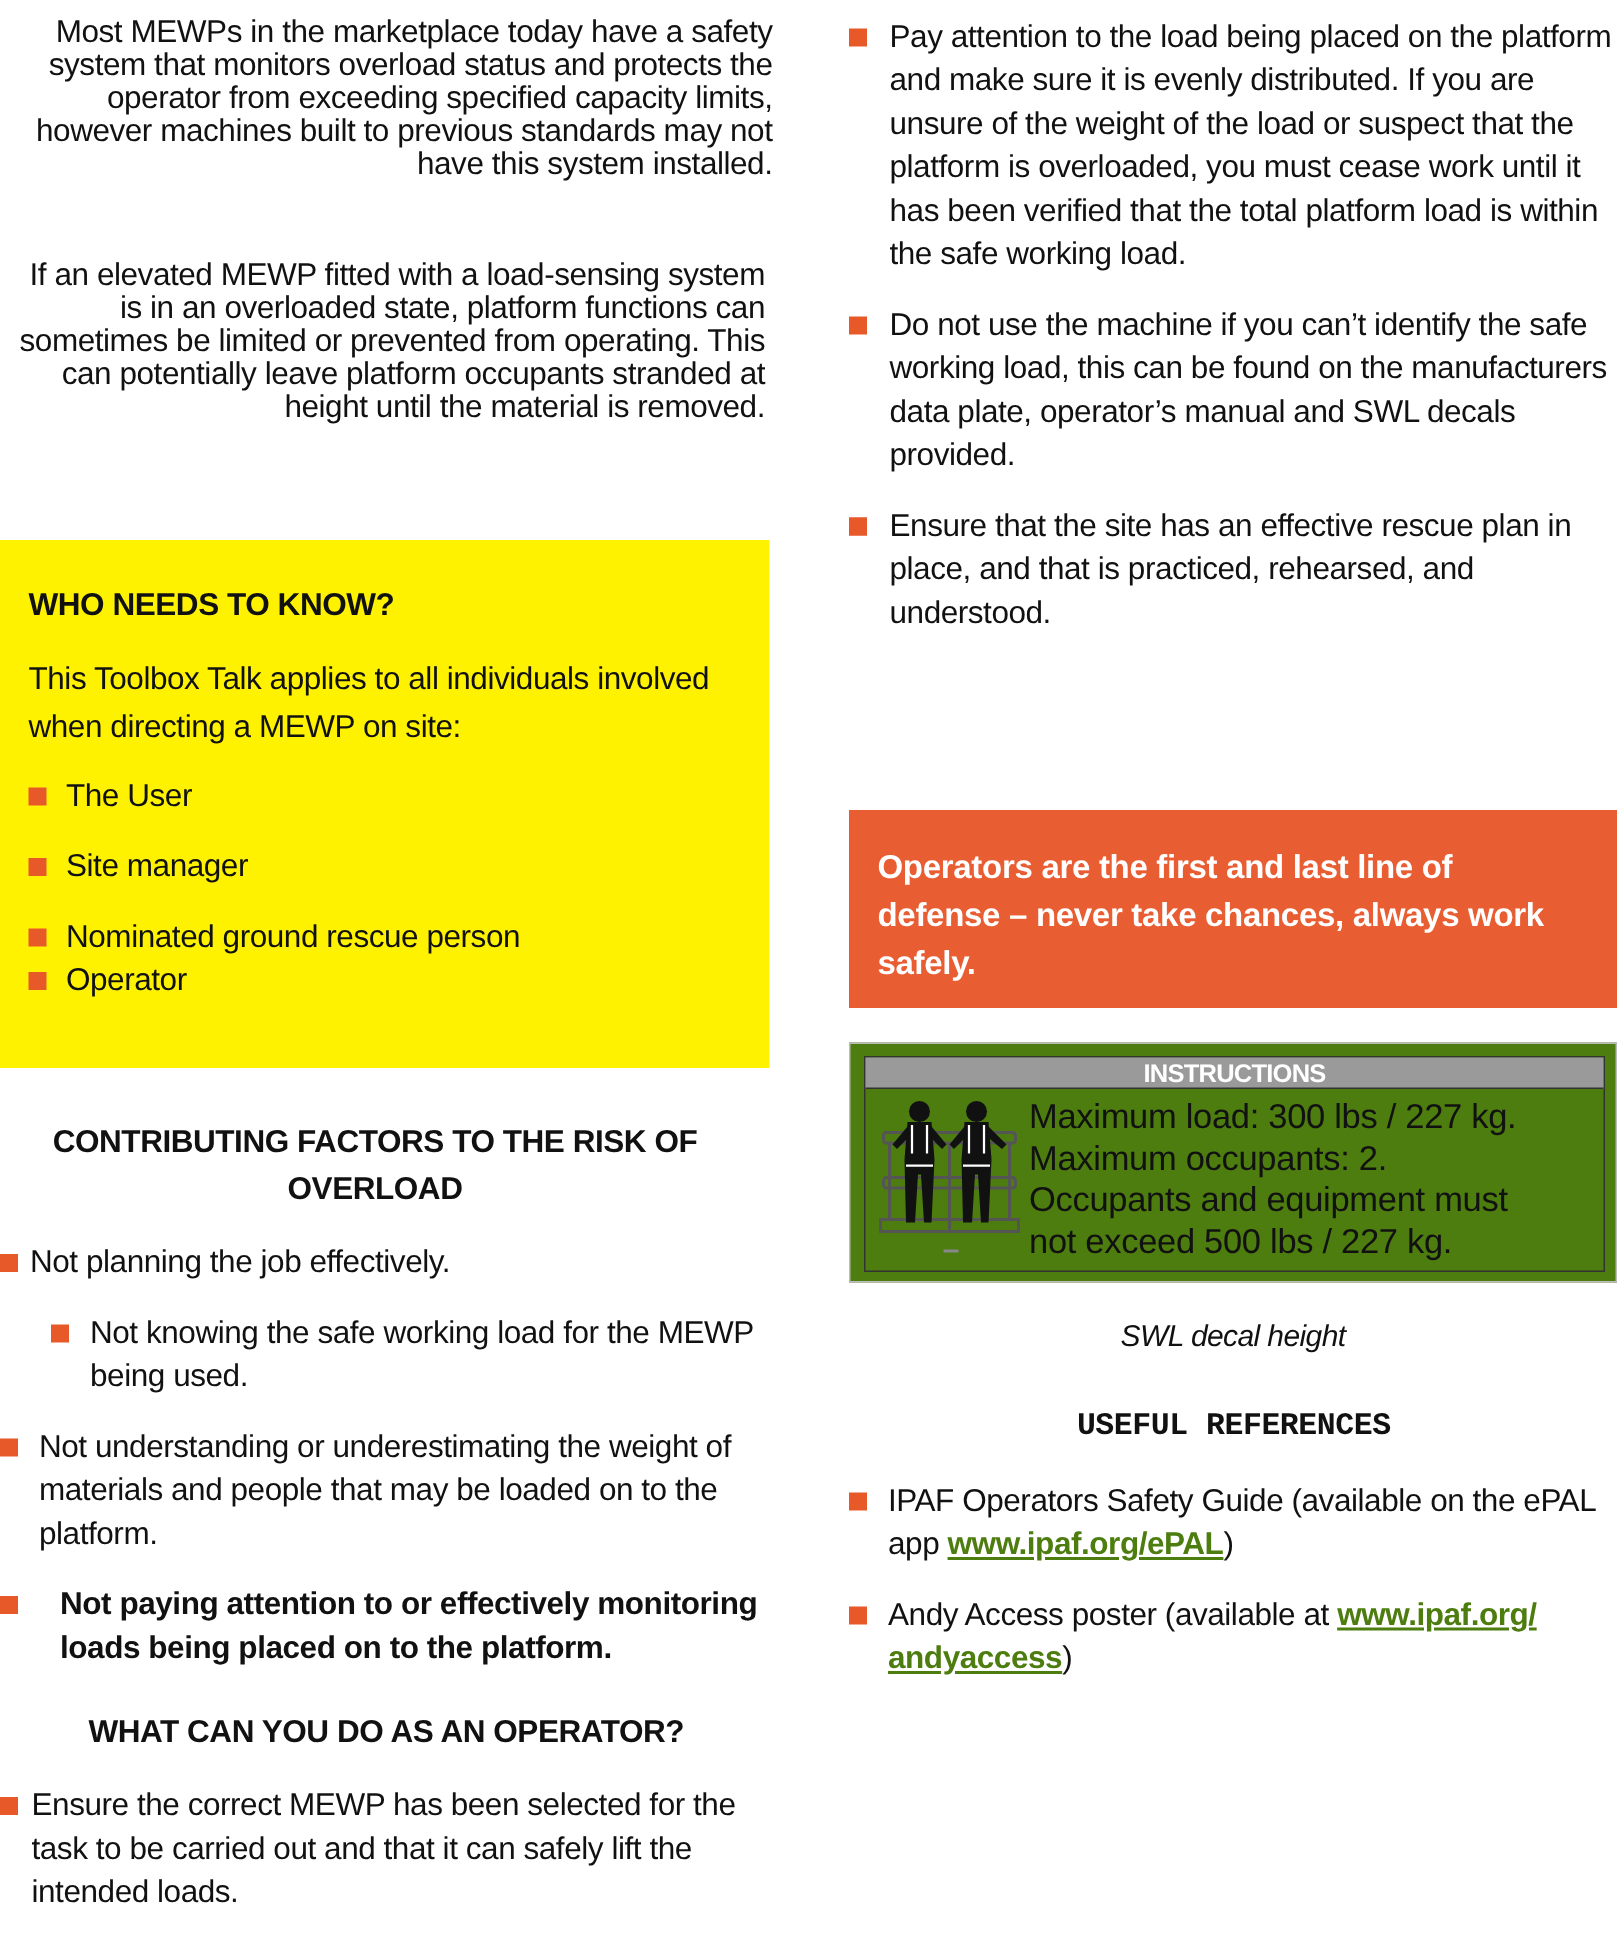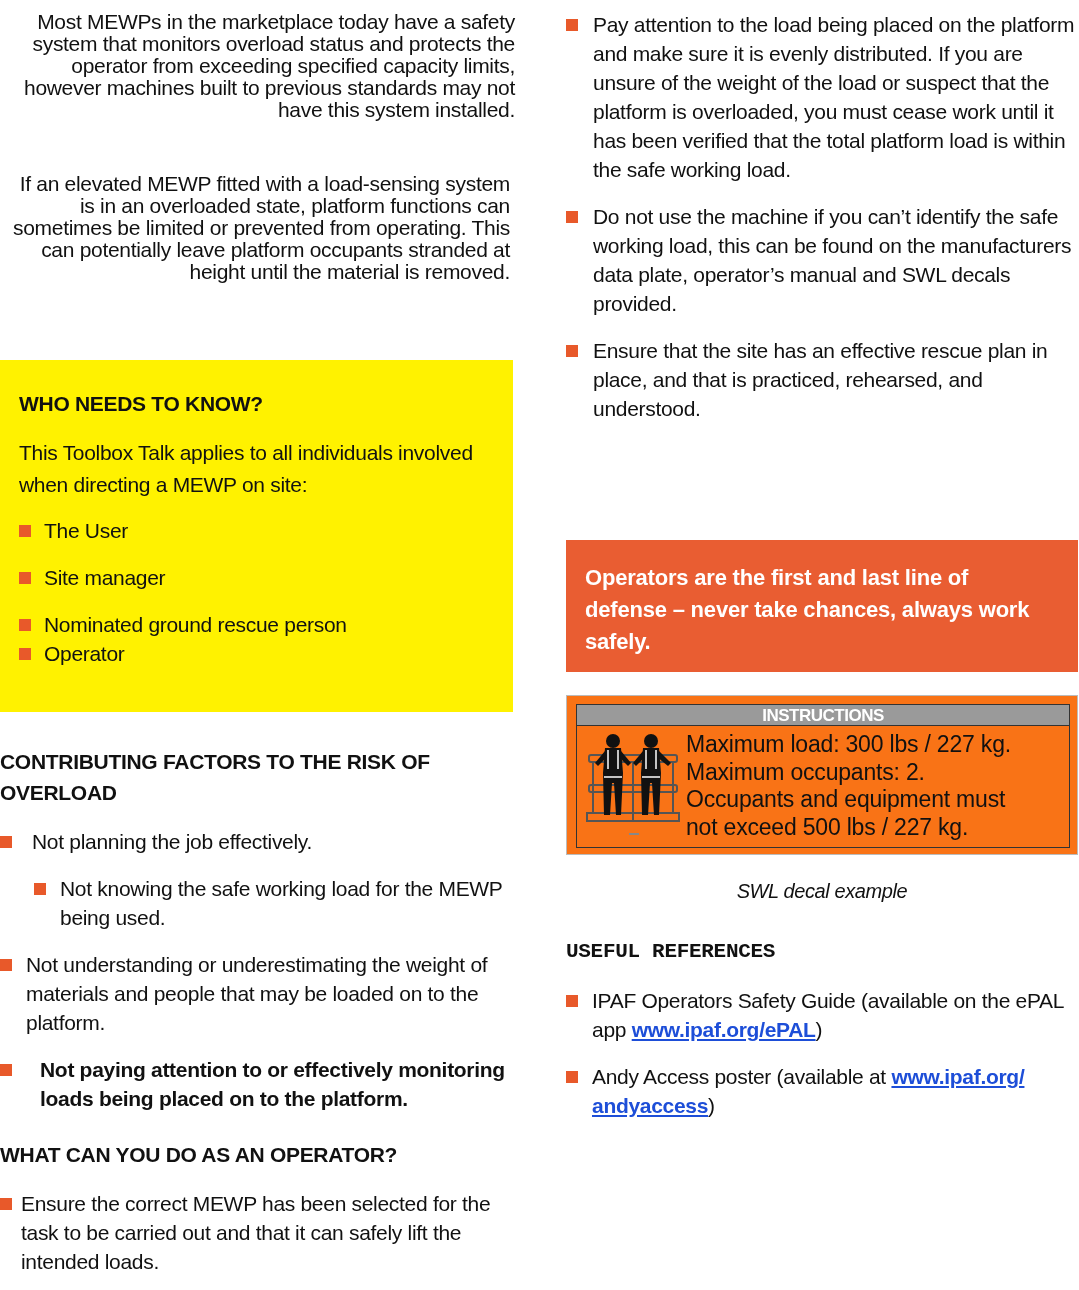--- a/index.html
+++ b/index.html
@@ -7,30 +7,30 @@
          font-family:"Liberation Sans", sans-serif; color:#111; }
   .col { position:absolute; top:0; }
   .left { left:0; width:515px; }
   p.body { font-size:21px; line-height:22px; margin:0; letter-spacing:-0.3px;text-align:right; }
   .yellow-box { position:absolute; left:0; top:360px; width:513px; height:352px; background:#fff200; }
   .yb-title { position:absolute; left:19px; top:392px; font-size:21px; font-weight:bold; letter-spacing:-0.3px; }
   .yb-intro { position:absolute; left:19px; top:437px; width:480px; font-size:21px; line-height:32px; letter-spacing:-0.3px; }
   ul.bullets { list-style:none; margin:0; padding:0; }
   ul.bullets li { position:relative; font-size:21px; line-height:29px; letter-spacing:-0.3px; }
   .sq { position:absolute; left:0; top:9px; width:12px; height:12px; background:#e8592a; }
-  h3 { margin:0; font-size:21px; font-weight:bold; line-height:31px; letter-spacing:-0.3px; }
+  h3 { margin:0; font-size:21px; font-weight:bold; line-height:31px; letter-spacing:-0.3px;text-align:center; }
   .orange-box { position:absolute; left:566px; top:540px; width:512px; height:132px; background:#e95d32; }
   .orange-text { position:absolute; left:585px; top:562px; width:470px; color:#fff; font-size:22px; font-weight:bold; line-height:32px; letter-spacing:-0.2px; }
-  .decal { position:absolute; left:566px; top:695px; width:512px; height:160px; border:1px solid #bbb; box-sizing:border-box; background:#f97316; }
+  .decal { position:absolute; left:566px; top:695px; width:512px; height:160px; border:1px solid #bbb; box-sizing:border-box; background:#4d7c0f; }
   .decal-inner { position:absolute; left:9px; top:8px; width:494px; height:144px; border:1.5px solid #333; box-sizing:border-box; }
   .decal-head { height:20px; background:#9a9a9a; color:#fff; text-align:center; font-weight:bold; font-size:17px; line-height:21px; letter-spacing:-0.5px; border-bottom:1.5px solid #333; }
   .decal-text { position:absolute; left:109px; top:26px; font-size:23px; line-height:27.5px; color:#111; letter-spacing:-0.2px; }
   .decal-fig { position:absolute; left:8px; top:28px; }
   .caption { position:absolute; left:566px; top:880px; width:512px; text-align:center; font-style:italic; font-size:20px; letter-spacing:-0.4px; }
-  a.link { color:#1d4ed8; font-weight:bold; text-decoration:underline; }
+  a.link { color:#4d7c0f; font-weight:bold; text-decoration:underline; }
 </style>
 </head>
 <body>
 
 <div class="col left">
   <p class="body" style="position:absolute; top:11px; left:0; width:515px;">Most MEWPs in the marketplace today have a safety system that monitors overload status and protects the operator from exceeding specified capacity limits, however machines built to previous standards may not have this system installed.</p>
   <p class="body" style="position:absolute; top:173px; left:0; width:510px;">If an elevated MEWP fitted with a load-sensing system is in an overloaded state, platform functions can sometimes be limited or prevented from operating. This can potentially leave platform occupants stranded at height until the material is removed.</p>
 </div>
 
 <div class="yellow-box"></div>
@@ -38,21 +38,21 @@
 <div class="yb-intro">This Toolbox Talk applies to all individuals involved when directing a MEWP on site:</div>
 <ul class="bullets" style="position:absolute; left:19px; top:516px; width:480px;">
   <li style="padding-left:25px; margin-bottom:18px;"><span class="sq"></span><span>The User</span></li>
   <li style="padding-left:25px; margin-bottom:18px;"><span class="sq"></span><span>Site manager</span></li>
   <li style="padding-left:25px;"><span class="sq"></span><span>Nominated ground rescue person</span></li>
   <li style="padding-left:25px; margin-bottom:18px;"><span class="sq"></span><span>Operator</span></li>
 </ul>
 
 <h3 style="position:absolute; left:0; top:746px; width:500px;">CONTRIBUTING FACTORS TO THE RISK OF OVERLOAD</h3>
 <ul class="bullets" style="position:absolute; left:0; top:827px; width:515px;">
-  <li style="padding-left:32px; margin-bottom:18px;"><span class="sq"></span><span>Not planning the job effectively.</span></li>
+  <li style="padding-left:20px; margin-bottom:18px;"><span class="sq"></span><span>Not planning the job effectively.</span></li>
   <li style="padding-left:26px; margin-bottom:18px;margin-left:34px;"><span class="sq"></span><span>Not knowing the safe working load for the MEWP being used.</span></li>
   <li style="padding-left:26px; margin-bottom:18px;"><span class="sq"></span><span>Not understanding or underestimating the weight of materials and people that may be loaded on to the platform.</span></li>
   <li style="padding-left:40px;font-weight:bold;"><span class="sq"></span><span>Not paying attention to or effectively monitoring loads being placed on to the platform.</span></li>
 </ul>
 
 <h3 style="position:absolute; left:0; top:1139px; width:515px;">WHAT CAN YOU DO AS AN OPERATOR?</h3>
 <ul class="bullets" style="position:absolute; left:0; top:1189px; width:505px;">
   <li style="padding-left:21px;"><span class="sq"></span><span>Ensure the correct MEWP has been selected for the task to be carried out and that it can safely lift the intended loads.</span></li>
 </ul>
 
@@ -107,21 +107,21 @@
       </svg>
     </div>
     <div class="decal-text">
       <div>Maximum load: 300 lbs / 227 kg.</div>
       <div>Maximum occupants: 2.</div>
       <div>Occupants and equipment must</div>
       <div>not exceed 500 lbs / 227 kg.</div>
     </div>
   </div>
 </div>
-<div class="caption">SWL decal example</div>
+<div class="caption">SWL decal height</div>
 
 <h3 style="position:absolute; left:566px; top:936px; width:513px;font-family:Liberation Mono, monospace;">USEFUL REFERENCES</h3>
 <ul class="bullets" style="position:absolute; left:566px; top:986px; width:513px;">
   <li style="padding-left:26px; margin-bottom:18px;">
     <span class="sq"></span>
     <span>IPAF Operators Safety Guide (available on the ePAL app </span><a class="link">www.ipaf.org/ePAL</a><span>)</span>
   </li>
   <li style="padding-left:26px;">
     <span class="sq"></span>
     <span>Andy Access poster (available at </span><a class="link"><span>www.ipaf.org/</span><br><span>andyaccess</span></a><span>)</span>

